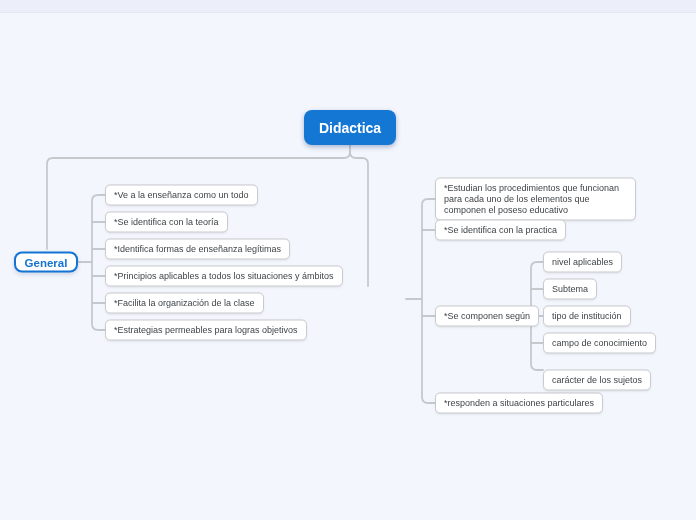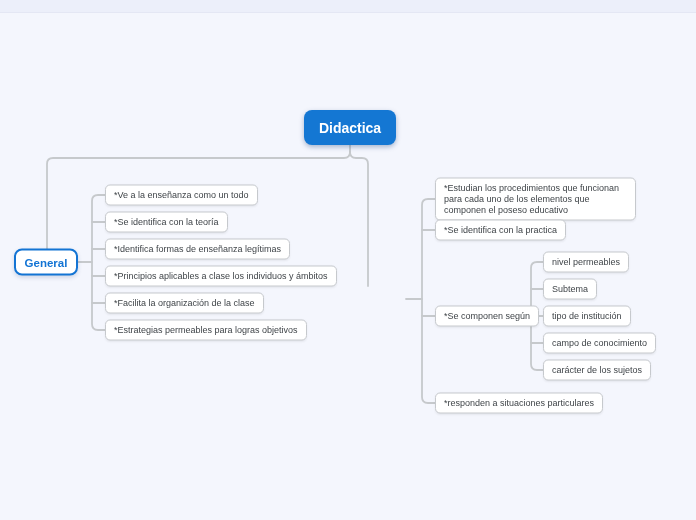--- a/index.html
+++ b/index.html
@@ -25,21 +25,21 @@
     color: #ffffff; font-weight: bold; font-size: 14px;
     box-shadow: 0 2px 5px rgba(20,60,120,.35);
     cursor: pointer;
   }
   .branch-node {
     background: #ffffff; border: 2px solid #1374d4; border-radius: 8px;
     color: #1374d4; font-weight: bold; font-size: 11.5px;
     box-shadow: 0 2px 4px rgba(20,60,120,.18);
     cursor: pointer;
   }
-  .branch-general  { left: 14px;  top: 262px; width: 64px; height: 27px; transform: translateY(-50%); }
+  .branch-general  { left: 14px;  top: 262px; width: 64px; height: 21px; transform: translateY(-50%); }
   .branch-espesifica { left: 330px; top: 299px; width: 76px; height: 27px; transform: translateY(-50%); }
 
   .leaf {
     position: absolute; transform: translateY(-50%);
     background: #ffffff; border: 1px solid #c6c9cd; border-radius: 5px;
     color: #3f4448; font-size: 9px; line-height: 11px;
     padding: 4px 8px; white-space: nowrap;
     box-shadow: 0 1px 2px rgba(60,64,67,.08);
     cursor: pointer;
   }
@@ -83,28 +83,28 @@
     <path d="M 531 343 L 543 343"></path>
   </svg>
 
   <div class="node root-node">Didactica</div>
 
   <div class="node branch-node branch-general">General</div>
 
   <div class="leaf lc" style="top:195px">*Ve a la enseñanza como un todo</div>
   <div class="leaf lc" style="top:222px">*Se identifica con la teoría</div>
   <div class="leaf lc" style="top:249px">*Identifica formas de enseñanza legítimas</div>
-  <div class="leaf lc" style="top:276px">*Principios aplicables a clase los individuos y ámbitos</div>
+  <div class="leaf lc" style="top:276px">*Principios aplicables a todos los situaciones y ámbitos</div>
   <div class="leaf lc" style="top:303px">*Facilita la organización de la clase</div>
   <div class="leaf lc" style="top:330px">*Estrategias permeables para logras objetivos</div>
 
   <div class="leaf rc wrap" style="top:199px">*Estudian los procedimientos que funcionan para cada uno de los elementos que componen el poseso educativo</div>
   <div class="leaf rc" style="top:230px">*Se identifica con la practica</div>
   <div class="leaf rc" style="top:316px">*Se componen según</div>
   <div class="leaf rc" style="top:403px">*responden a situaciones particulares</div>
 
-  <div class="leaf sc" style="top:262px">nivel permeables</div>
+  <div class="leaf sc" style="top:262px">nivel aplicables</div>
   <div class="leaf sc" style="top:289px">Subtema</div>
   <div class="leaf sc" style="top:316px">tipo de institución</div>
   <div class="leaf sc" style="top:343px">campo de conocimiento</div>
-  <div class="leaf sc" style="top:370px">carácter de los sujetos</div>
+  <div class="leaf sc" style="top:380px">carácter de los sujetos</div>
 
 </div>
 
 </body></html>

